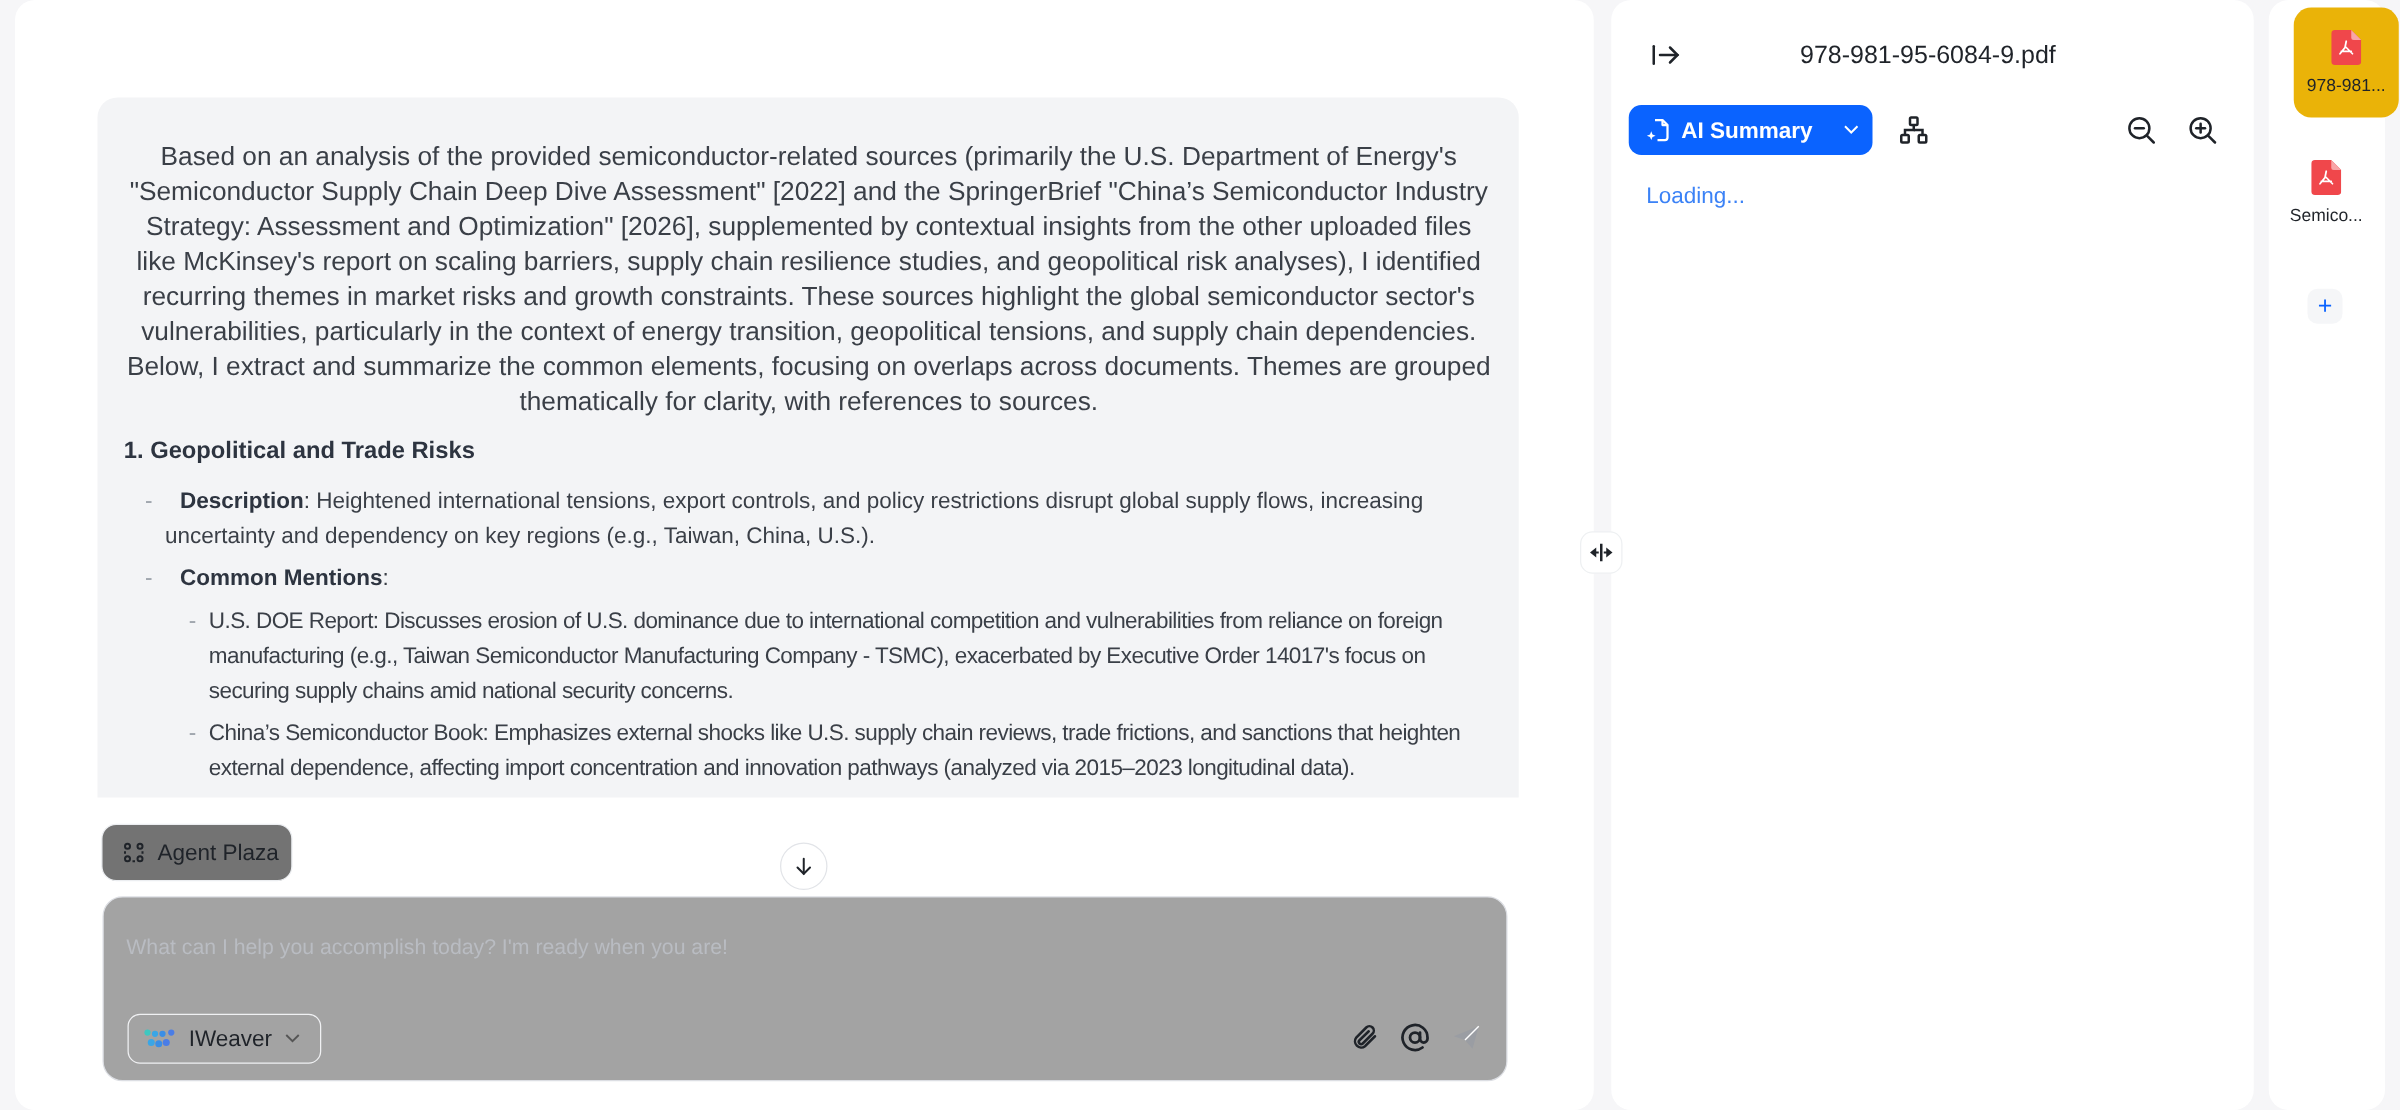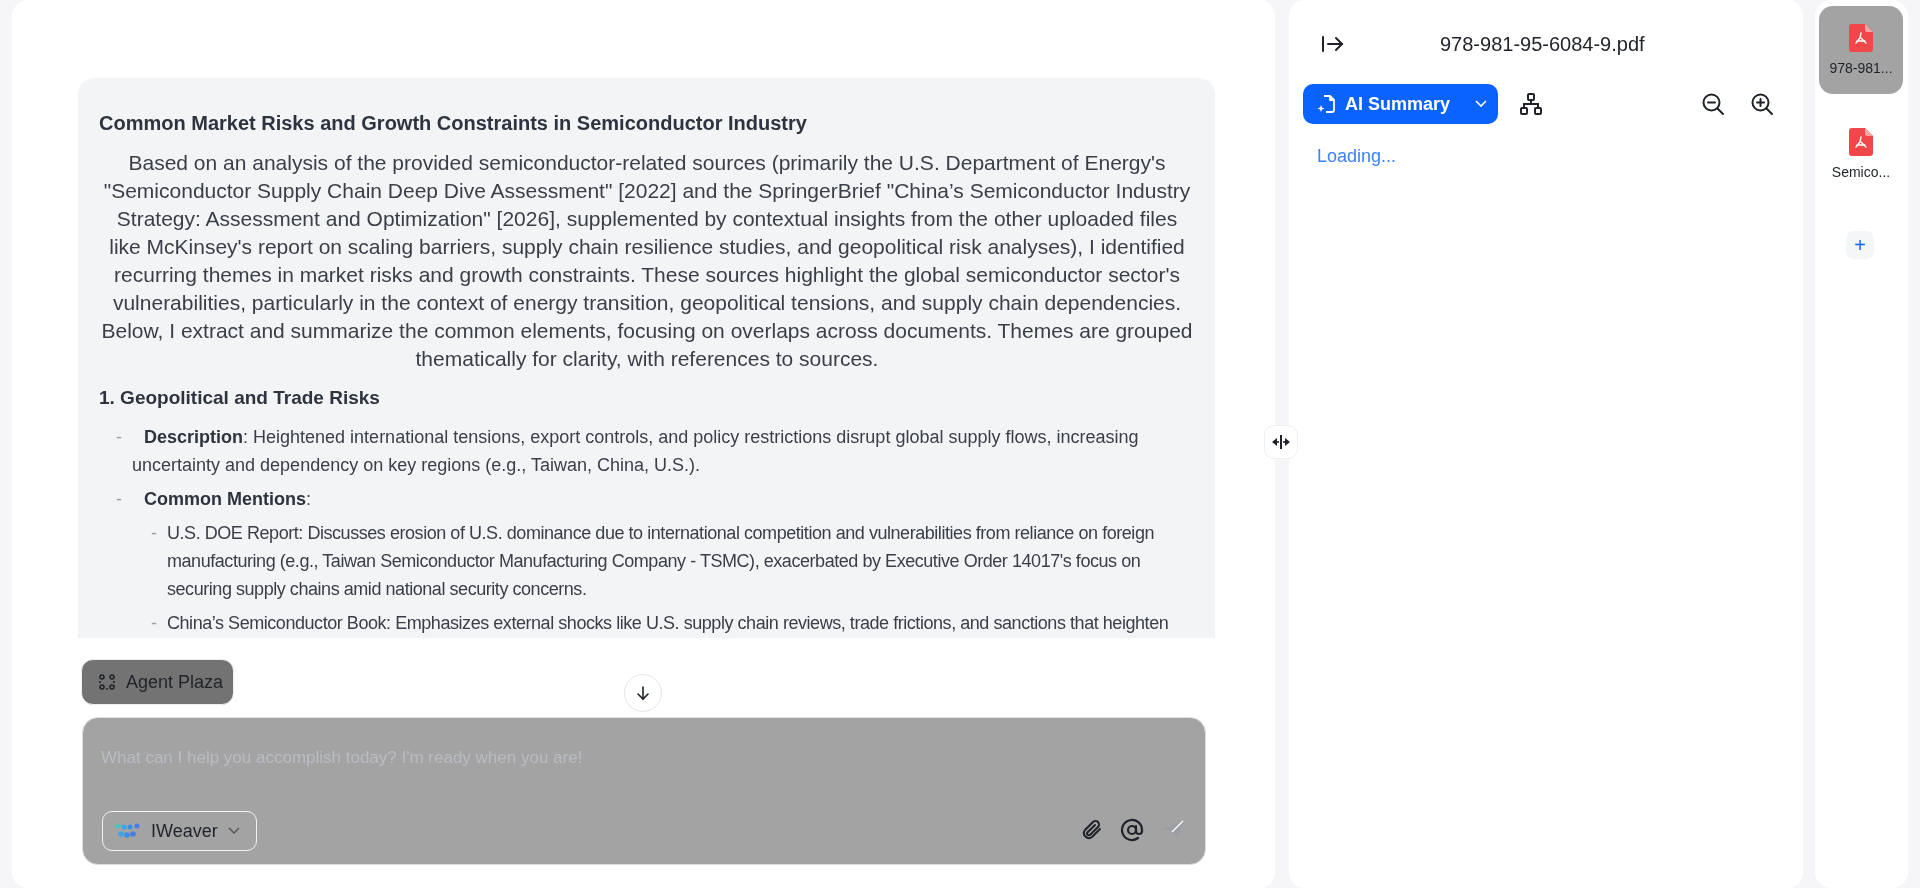--- a/index.html
+++ b/index.html
@@ -73,36 +73,35 @@
     #ai-summary .main { display: flex; align-items: flex-start; gap: 8px; padding-left: 14px; flex: 1; }
     #ai-summary .caret { width: 34px; display: flex; align-items: center; justify-content: center; }
     #mindmap-btn { left: 227px; top: 89px; width: 30px; height: 30px; }
     #zoom-out-btn { left: 409px; top: 89px; width: 30px; height: 30px; }
     #zoom-in-btn { left: 458px; top: 89px; width: 30px; height: 30px; }
     .loading { position: absolute; left: 28px; top: 146px; font-size: 18px; color: #3b82f6; }
 
     
     .file-item { position: absolute; left: 4px; width: 84px; height: 88px; border-radius: 14px;
       display: flex; flex-direction: column; align-items: center; cursor: pointer; }
-    .file-item.active { background: #a3a3a3; }
+    .file-item.active { background: #eab308; margin-left: 16px; }
     .file-item .pdf { margin-top: 18px; }
     .file-item .fname { margin-top: 8px; font-size: 14px; color: #1f2329; white-space: nowrap; }
     #file-1 { top: 6px; }
     #file-2 { top: 110px; }
     #add-file { position: absolute; left: 31px; top: 231px; width: 28px; height: 28px; border-radius: 8px;
       background: #f5f6f8; display: flex; align-items: center; justify-content: center;
       color: #0a63ff; font-size: 20px; cursor: pointer; }
   </style>
 </head>
 <body>
 
 <div class="panel" id="chat-panel">
 
   <div class="message">
-    <div class="msg-title">Common Market Risks and Growth Constraints in Semiconductor Industry</div>
     <div class="msg-p">Based on an analysis of the provided semiconductor-related sources (primarily the U.S. Department of Energy's "Semiconductor Supply Chain Deep Dive Assessment" [2022] and the SpringerBrief "China’s Semiconductor Industry Strategy: Assessment and Optimization" [2026], supplemented by contextual insights from the other uploaded files like McKinsey's report on scaling barriers, supply chain resilience studies, and geopolitical risk analyses), I identified recurring themes in market risks and growth constraints. These sources highlight the global semiconductor sector's vulnerabilities, particularly in the context of energy transition, geopolitical tensions, and supply chain dependencies. Below, I extract and summarize the common elements, focusing on overlaps across documents. Themes are grouped thematically for clarity, with references to sources.</div>
     <div class="msg-h">1. Geopolitical and Trade Risks</div>
     <div class="bul l1">
       <span class="dash">-</span>
       <b>Description</b><span>: Heightened international tensions, export controls, and policy restrictions disrupt global supply flows, increasing uncertainty and dependency on key regions (e.g., Taiwan, China, U.S.).</span>
     </div>
     <div class="bul l1">
       <span class="dash">-</span>
       <b>Common Mentions</b><span>:</span>
     </div>

